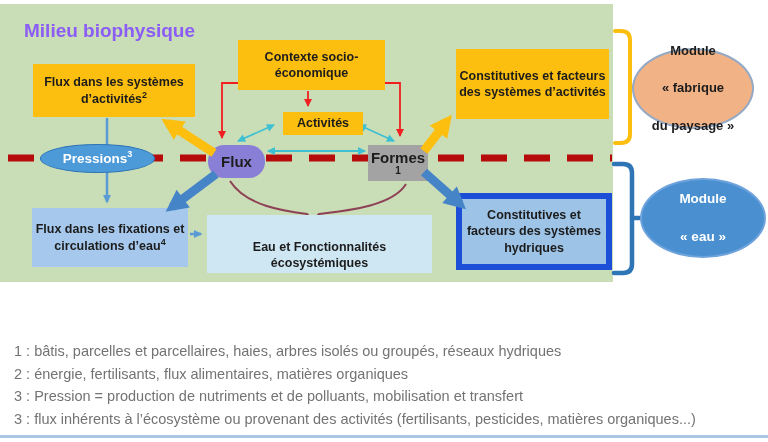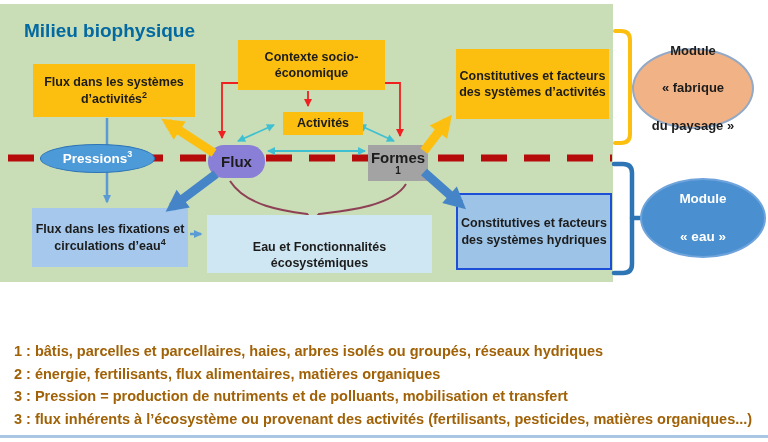--- a/index.html
+++ b/index.html
@@ -3,42 +3,42 @@
 <meta charset="utf-8">
 <style>
   html,body{margin:0;padding:0;background:#fff;}
   #stage{
     position:relative;width:768px;height:442px;background:#ffffff;overflow:hidden;
     font-family:"Liberation Sans",sans-serif;color:#1c1c1c;
   }
   #green-panel{position:absolute;left:0;top:4px;width:613px;height:278px;background:#c9ddb6;}
   svg.layer{position:absolute;left:0;top:0;width:768px;height:442px;pointer-events:none;}
   .title{
-    position:absolute;left:24px;top:20px;font-size:19px;font-weight:bold;color:#0369a1;
+    position:absolute;left:24px;top:20px;font-size:19px;font-weight:bold;color:#8b5cf6;
   }
   .box{
     position:absolute;display:flex;flex-direction:column;align-items:center;justify-content:center;
     text-align:center;font-weight:bold;font-size:12.5px;line-height:1.3;padding:2px 3px;box-sizing:border-box;
   }
   .gold{background:#fdbf0f;}
   .purple{background:#8a7fd6;font-size:15px;}
   .peach{background:#a3a3a3;font-size:15px;line-height:1.05;}
   .lblue{background:#a5c8ec;}
   .pblue{background:#cfe7f3;}
-  .hblue{background:#9dc3e6;border:2px solid #1d4ed8;}
+  .hblue{background:#9dc3e6;border:6px solid #1d4ed8;}
   .ellipse{
     position:absolute;display:flex;flex-direction:column;align-items:center;justify-content:center;
     text-align:center;font-weight:bold;border-radius:50%;box-sizing:border-box;line-height:1.25;gap:21px;
   }
   .pressions{background:#4d9ad8;border:1.5px solid #2e75b6;color:#ffffff;font-size:13.5px;}
   .mod-fab{background:#f1b285;border:2px solid #93a9c5;font-size:13px;}
   .mod-eau{background:#4a90d0;border:2px solid #6fa3dc;color:#ffffff;font-size:13.5px;}
   sup{font-size:9px;}
   .formes-sub{font-size:10px;line-height:1;margin-top:0px;}
-  .footnotes{position:absolute;left:14px;top:340px;font-size:14.5px;line-height:22.5px;color:#a16207;font-weight:bold;}
+  .footnotes{position:absolute;left:14px;top:340px;font-size:14.5px;line-height:22.5px;color:#737373;}
   .bottom-line{position:absolute;left:0;top:435px;width:768px;height:3px;background:#a9c7e5;}
 </style>
 </head>
 <body>
 
 <div id="stage">
 
   <div id="green-panel"></div>
 
   <svg class="layer" viewBox="0 0 768 442">

